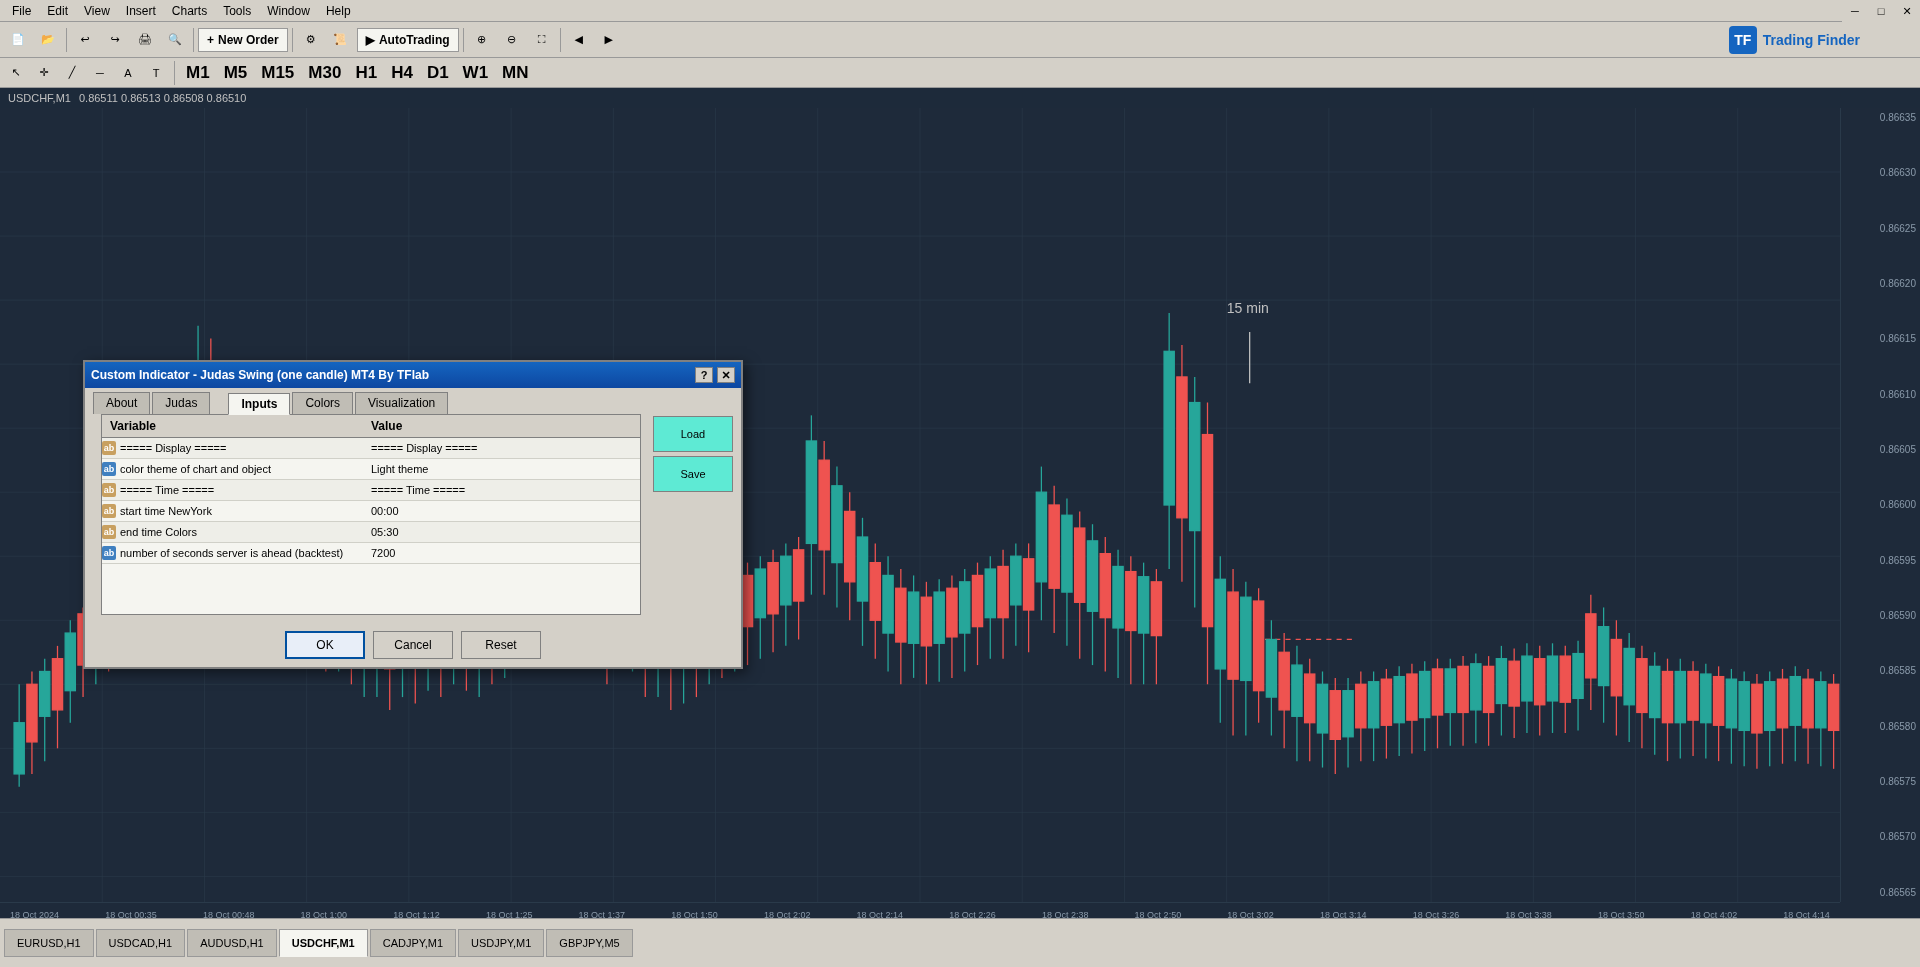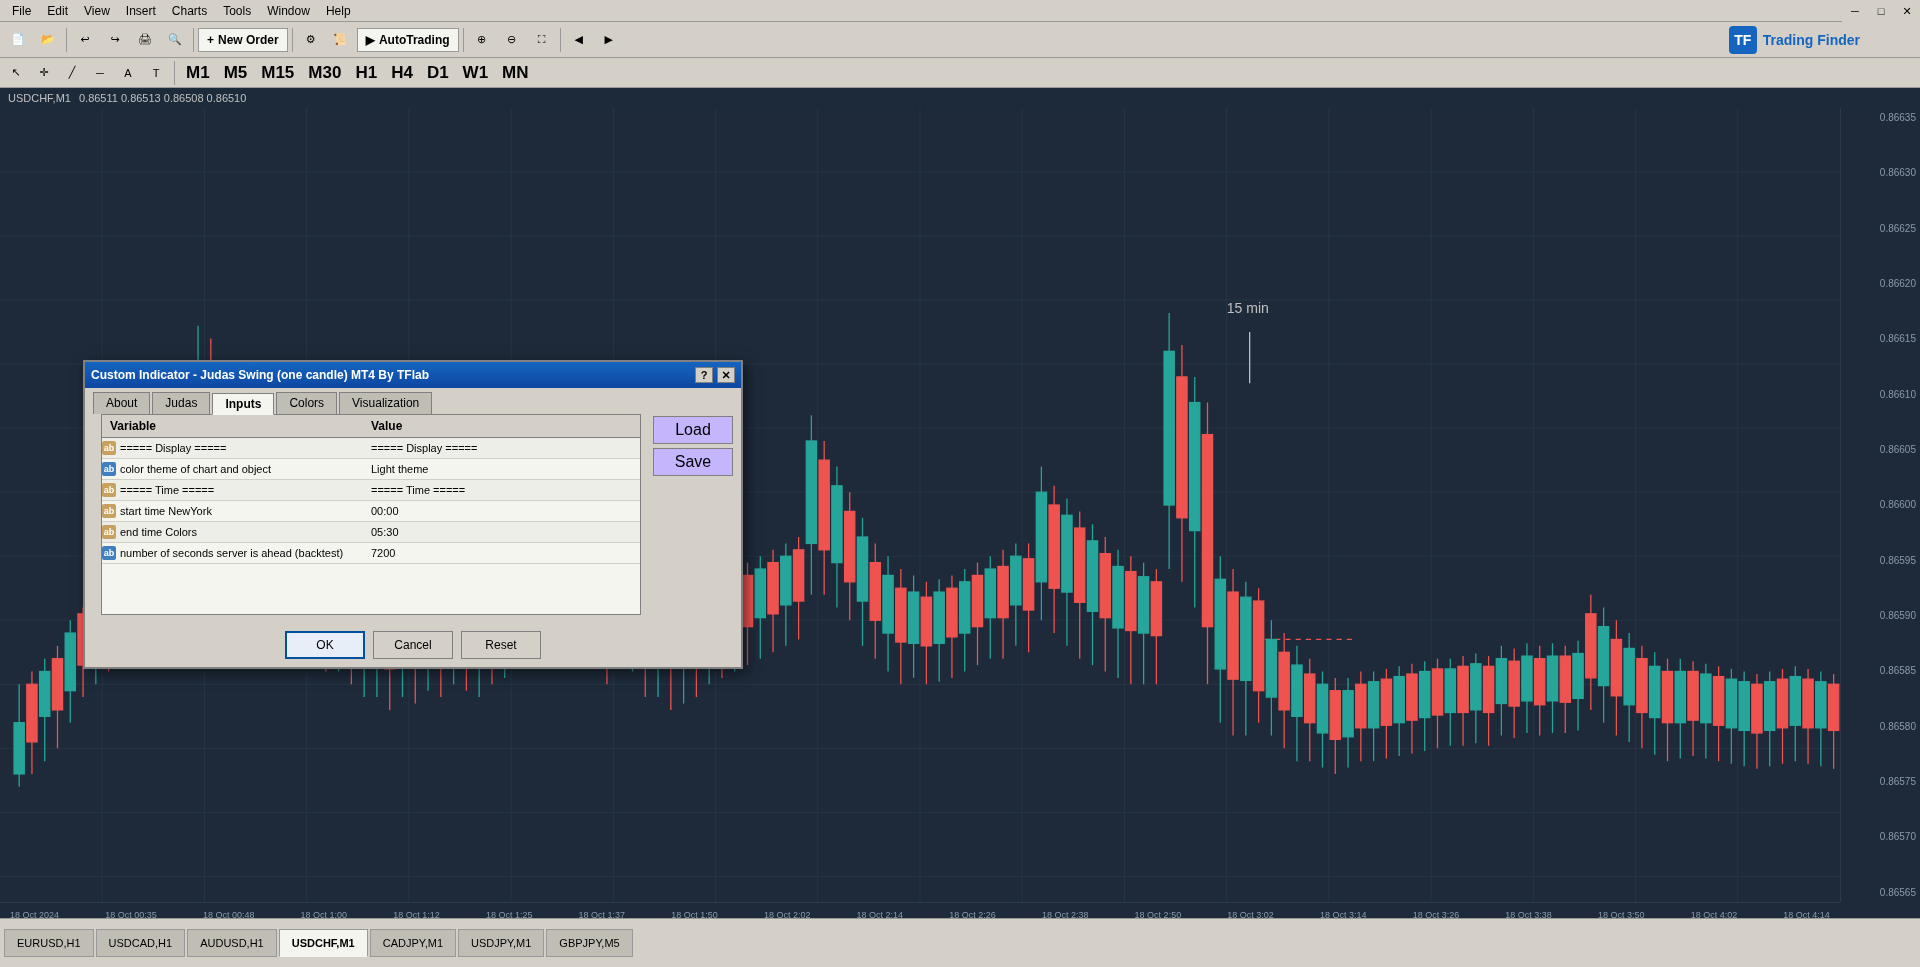--- a/index.html
+++ b/index.html
@@ -340,20 +340,21 @@
       cursor: pointer;
       font-size: 12px;
       margin-right: 2px;
     }
     .modal-tab.active {
       background: #f5f5f0;
       border-bottom: 1px solid #f5f5f0;
       position: relative;
       top: 1px;
       font-weight: 600;
+      margin-left: 16px;
     }
     #modal-content {
       border: 1px solid #808080;
       margin: 0 8px 8px;
       background: #f5f5f0;
     }
     #table-header {
       display: grid;
       grid-template-columns: 1fr 1fr;
       background: #d4d0c8;
@@ -398,24 +399,24 @@
     #right-panel {
       position: absolute;
       right: 8px;
       top: 50px;
       display: flex;
       flex-direction: column;
       gap: 4px;
     }
     .side-btn {
       width: 80px;
-      height: 28px;
-      background: #c4b5fd;
+      height: 36px;
+      background: #5eead4;
       border: 1px solid #808080;
-      font-size: 16px;
+      font-size: 11px;
       cursor: pointer;
       display: flex;
       align-items: center;
       justify-content: center;
     }
     #modal-footer {
       display: flex;
       justify-content: center;
       gap: 8px;
       padding: 8px;

